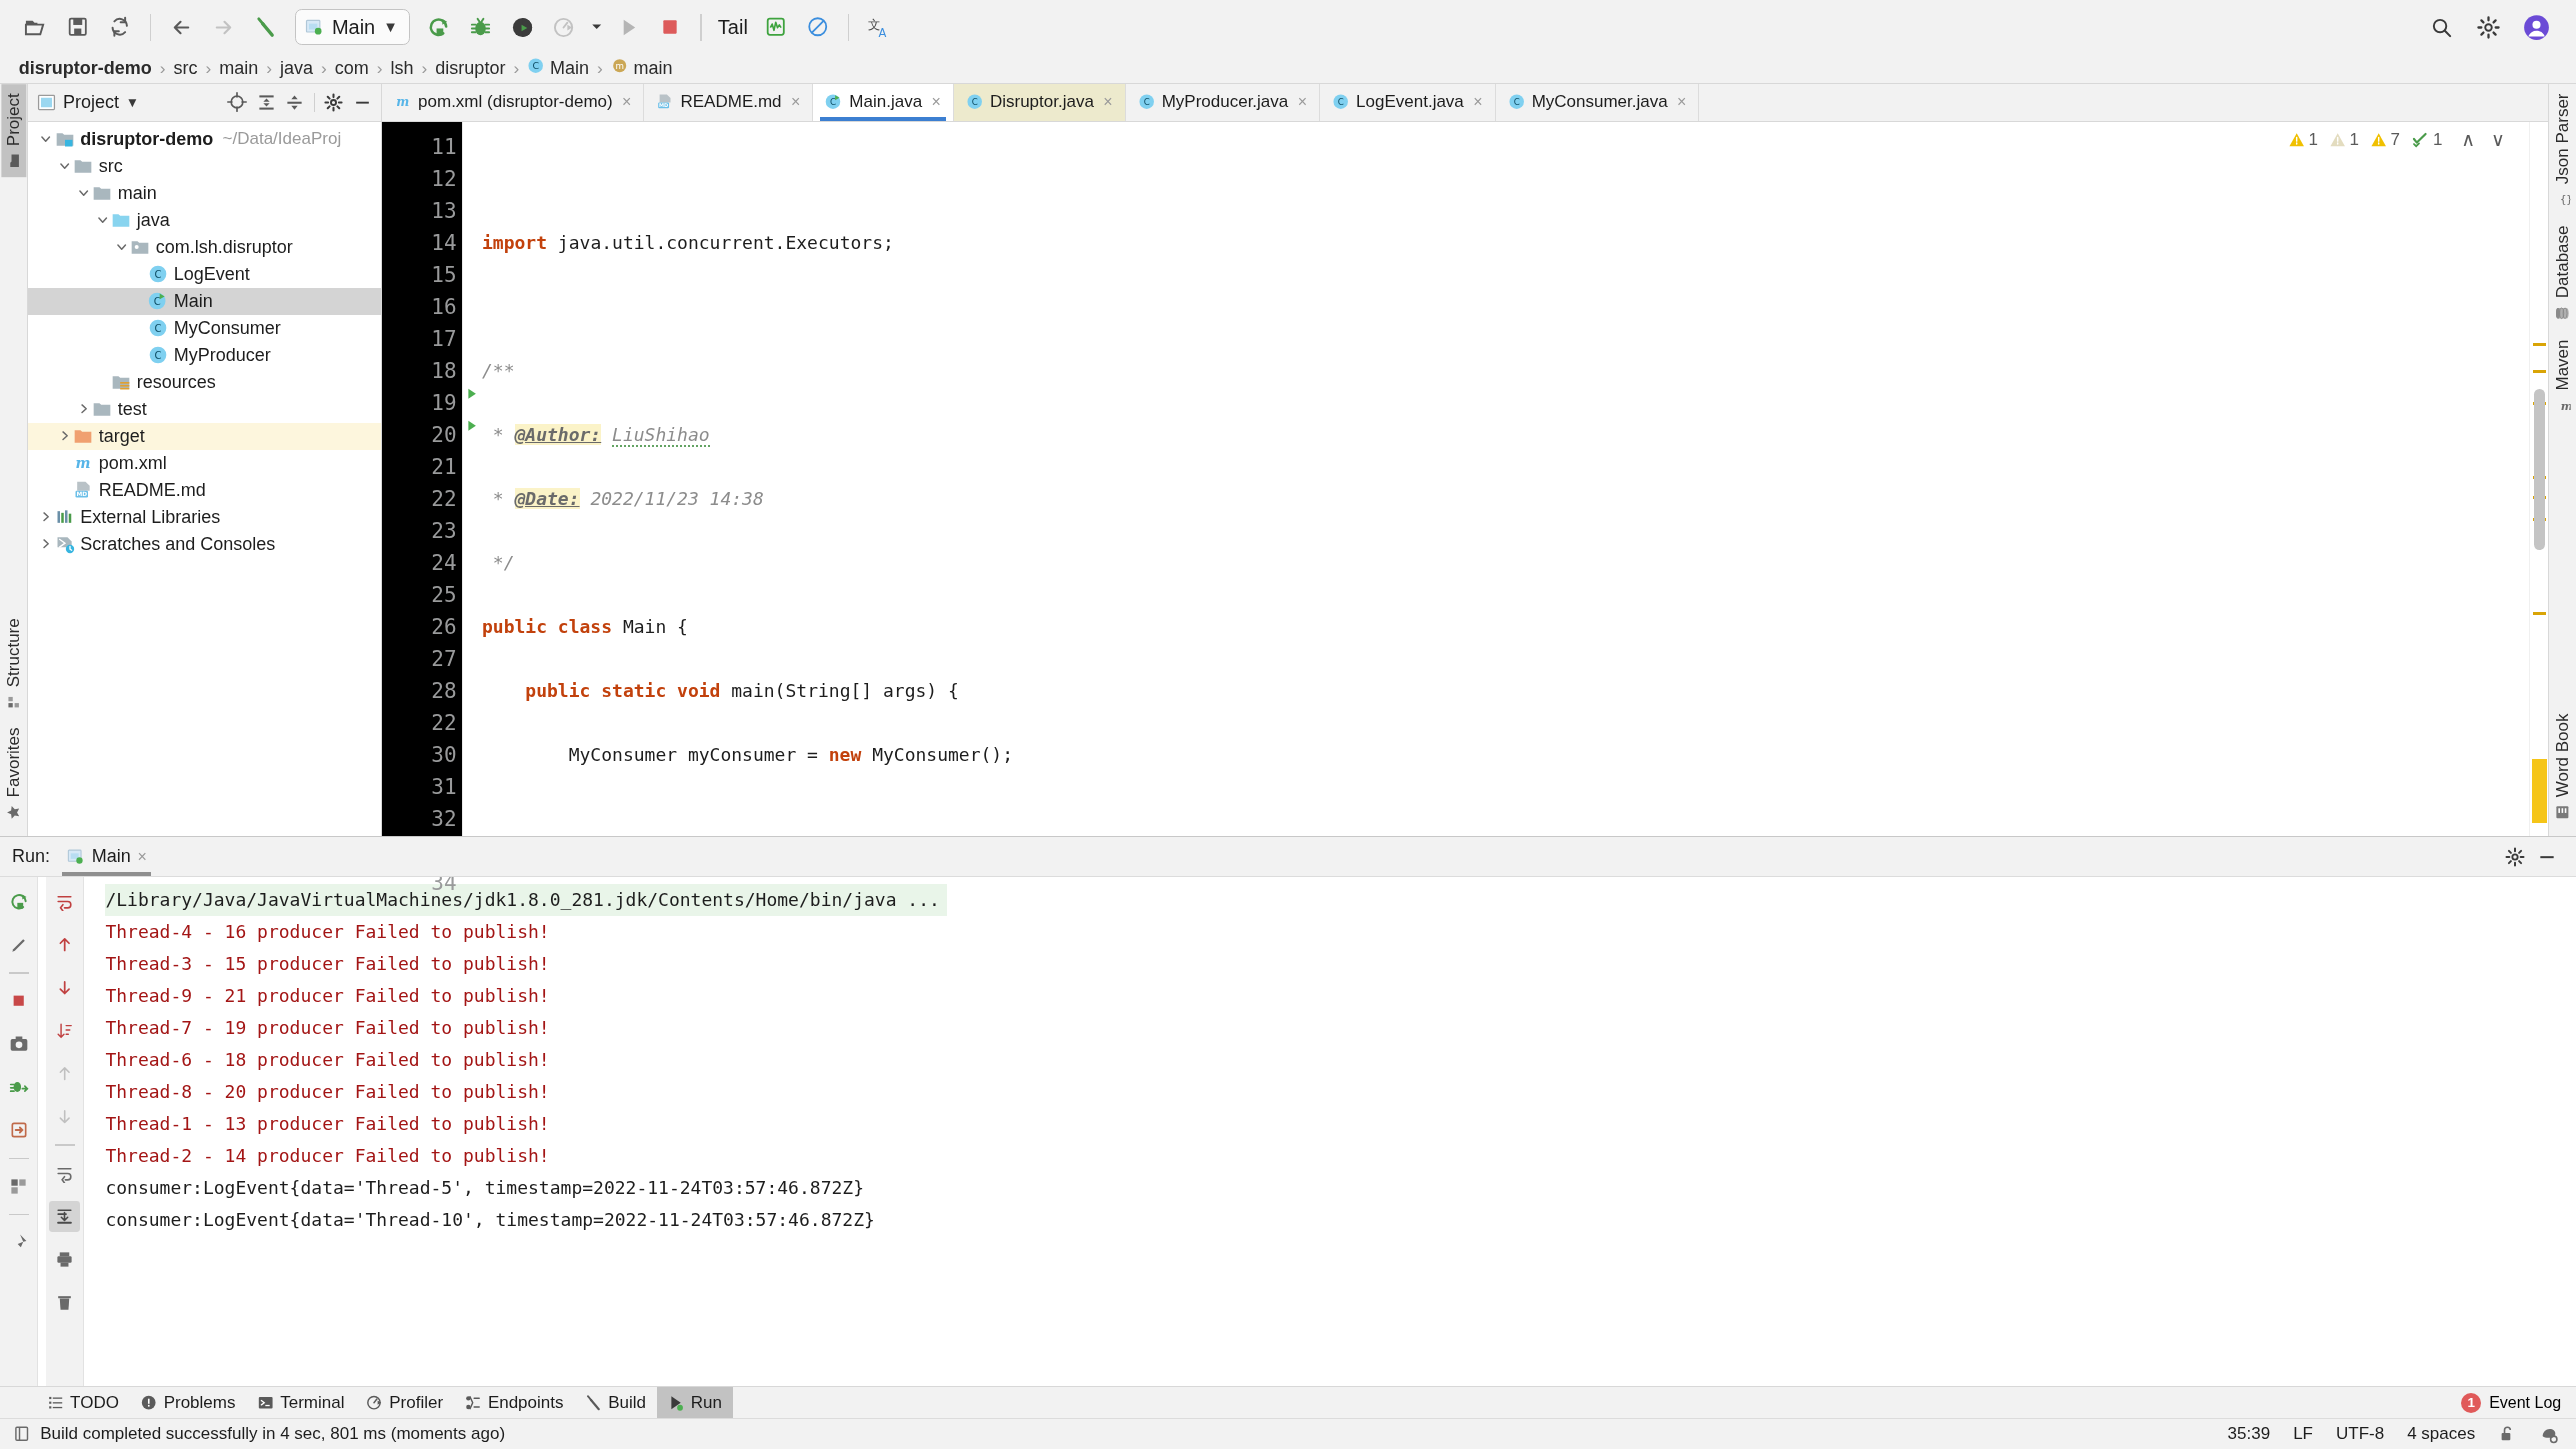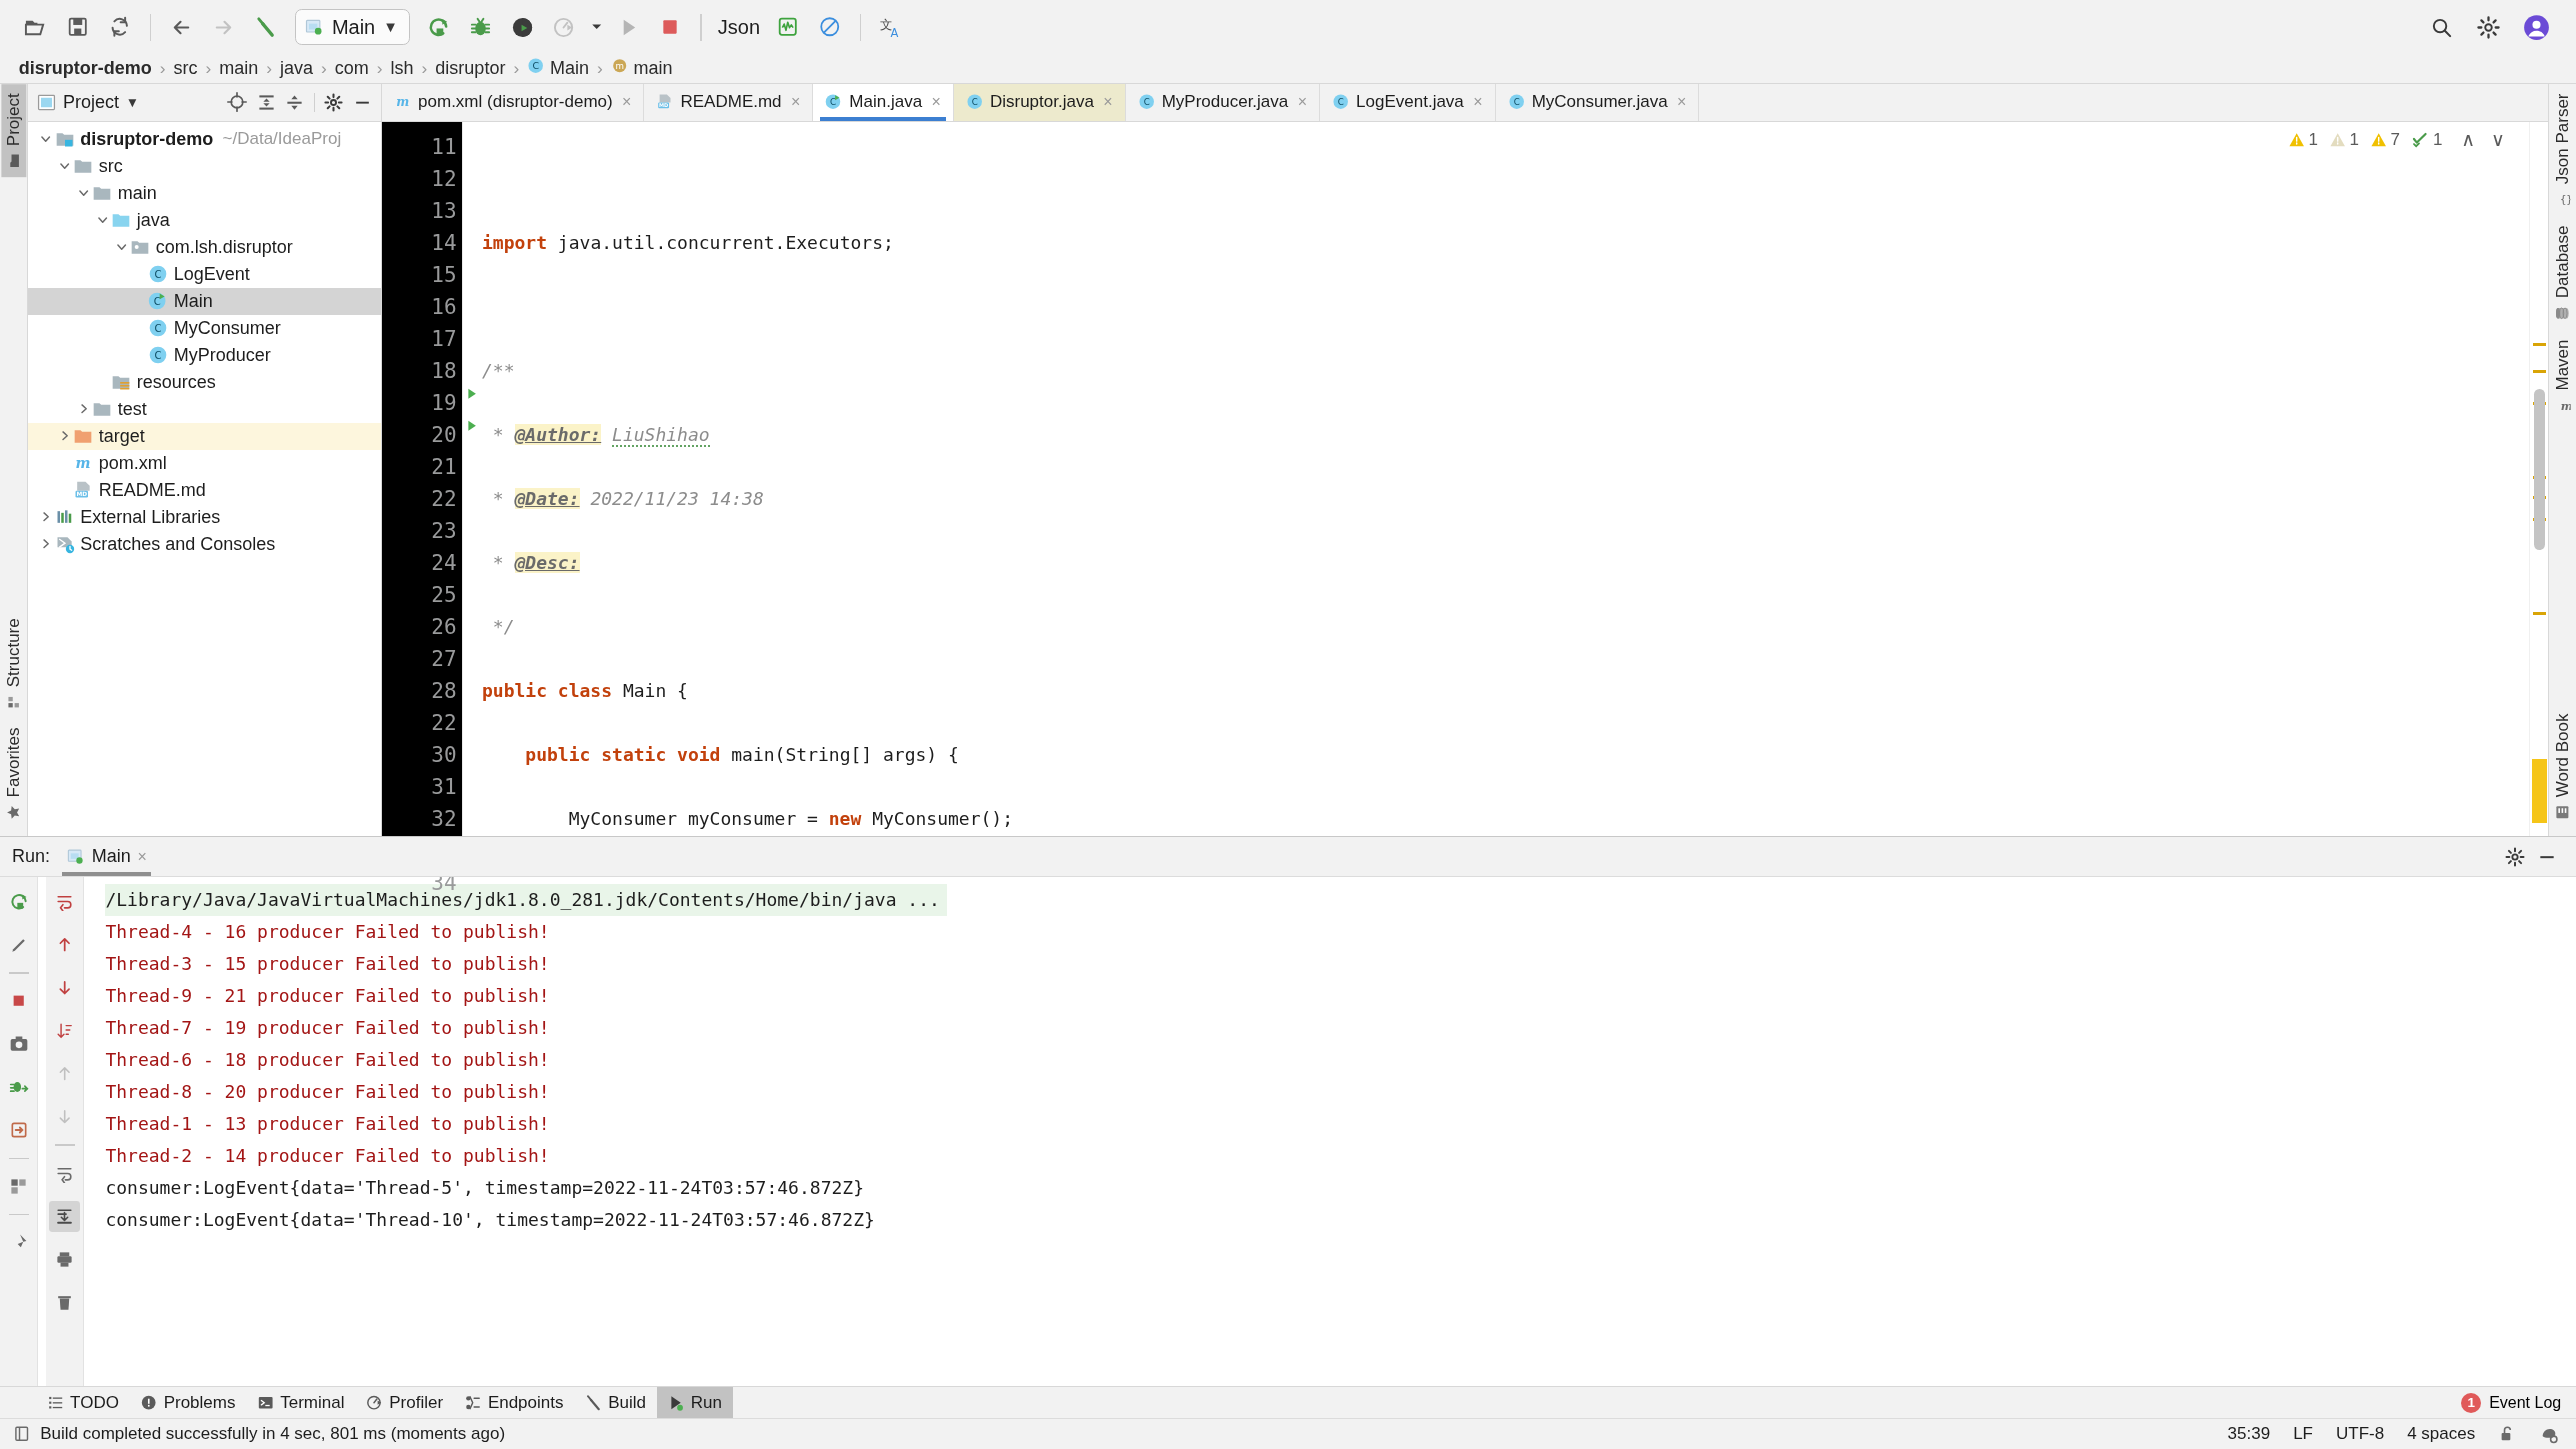--- a/index.html
+++ b/index.html
@@ -294,21 +294,21 @@
       <svg width="23" height="23" viewBox="0 0 24 24">
           <path d="M7 4l12 8-12 8z" fill="#b5b5b5"></path>
         </svg>
     </div>
     <div class="tb-btn">
       <svg width="20" height="20" viewBox="0 0 24 24">
           <rect x="4" y="4" width="16" height="16" rx="1" fill="#dd5b5b"></rect>
         </svg>
     </div>
     <div class="tb-sep"></div>
-    <span class="tail-label">Json</span>
+    <span class="tail-label">Tail</span>
     <div class="tb-btn">
       <svg width="21.5" height="21.5" viewBox="0 0 24 24">
           <rect x="3" y="3" width="18" height="18" rx="2.5" fill="none" stroke="#3ea33e" stroke-width="2"></rect>
           <path d="M6 13l2-4 2 7 2-9 2 6 2-3 2 3" fill="none" stroke="#3ea33e" stroke-width="1.8" stroke-linejoin="round"></path>
         </svg>
     </div>
     <div class="tb-btn">
       <svg width="21.5" height="21.5" viewBox="0 0 24 24">
           <circle cx="12" cy="12" r="9.5" fill="none" stroke="#3b8ede" stroke-width="2"></circle>
           <path d="M5.5 18.5L18.5 5.5" stroke="#3b8ede" stroke-width="2"></path>
@@ -771,21 +771,20 @@
             <div class="gline">34</div>
           </div>
         <div class="codewrap">
           <div class="code">
 <div class="ln"> </div>
 <div class="ln"><span class="kw">import</span> java.util.concurrent.Executors;</div>
 <div class="ln"> </div>
 <div class="ln cmt">/**</div>
 <div class="ln cmt"> * <span class="tag">@Author:</span> <span class="squig">LiuShihao</span></div>
 <div class="ln cmt"> * <span class="tag">@Date:</span> <span>2022/11/23 14:38</span></div>
-<div class="ln cmt"> * <span class="tag">@Desc:</span></div>
 <div class="ln cmt"> */</div>
 <div class="ln"><span class="kw">public class</span> Main {</div>
 <div class="ln">    <span class="kw">public static void</span> main(String[] args) {</div>
 <div class="ln">        MyConsumer myConsumer = <span class="kw">new</span> MyConsumer();</div>
 
 
 
 
 
 

